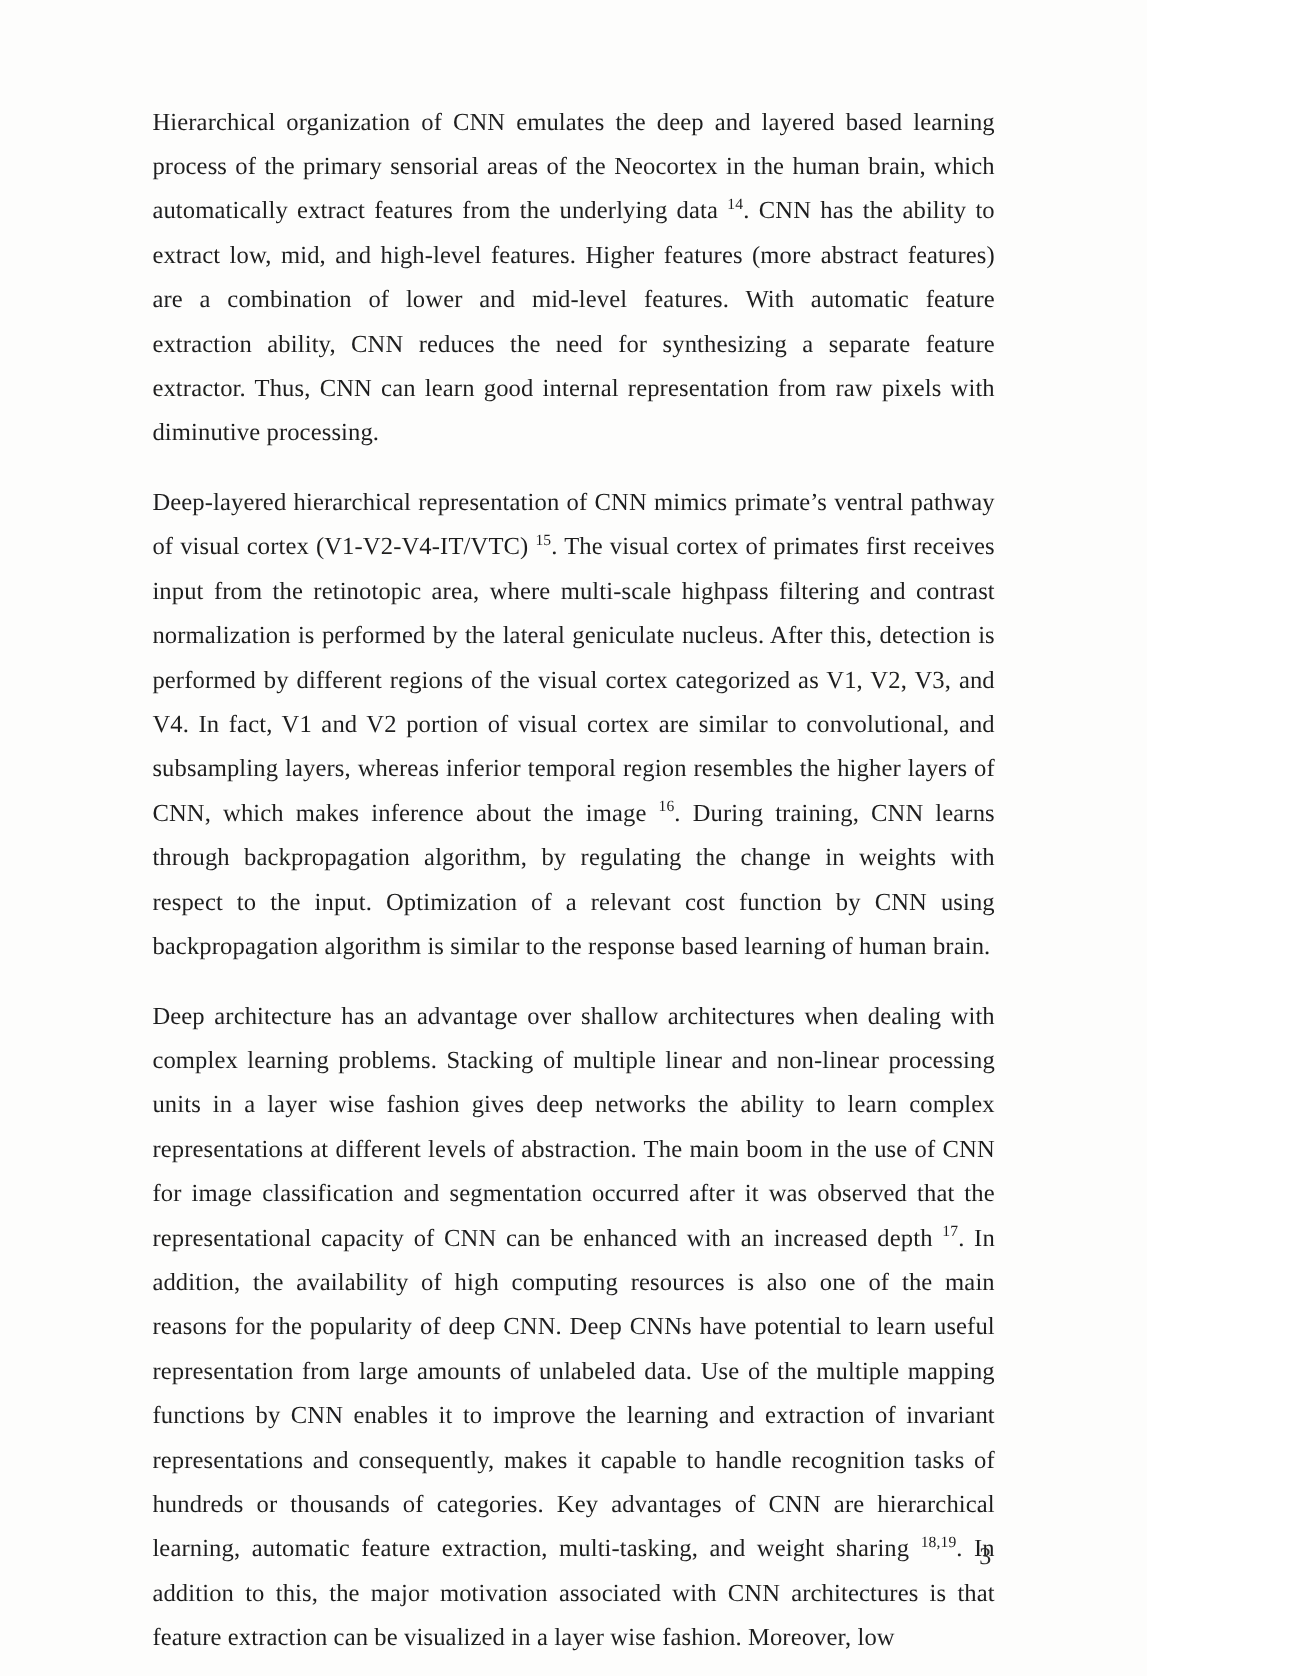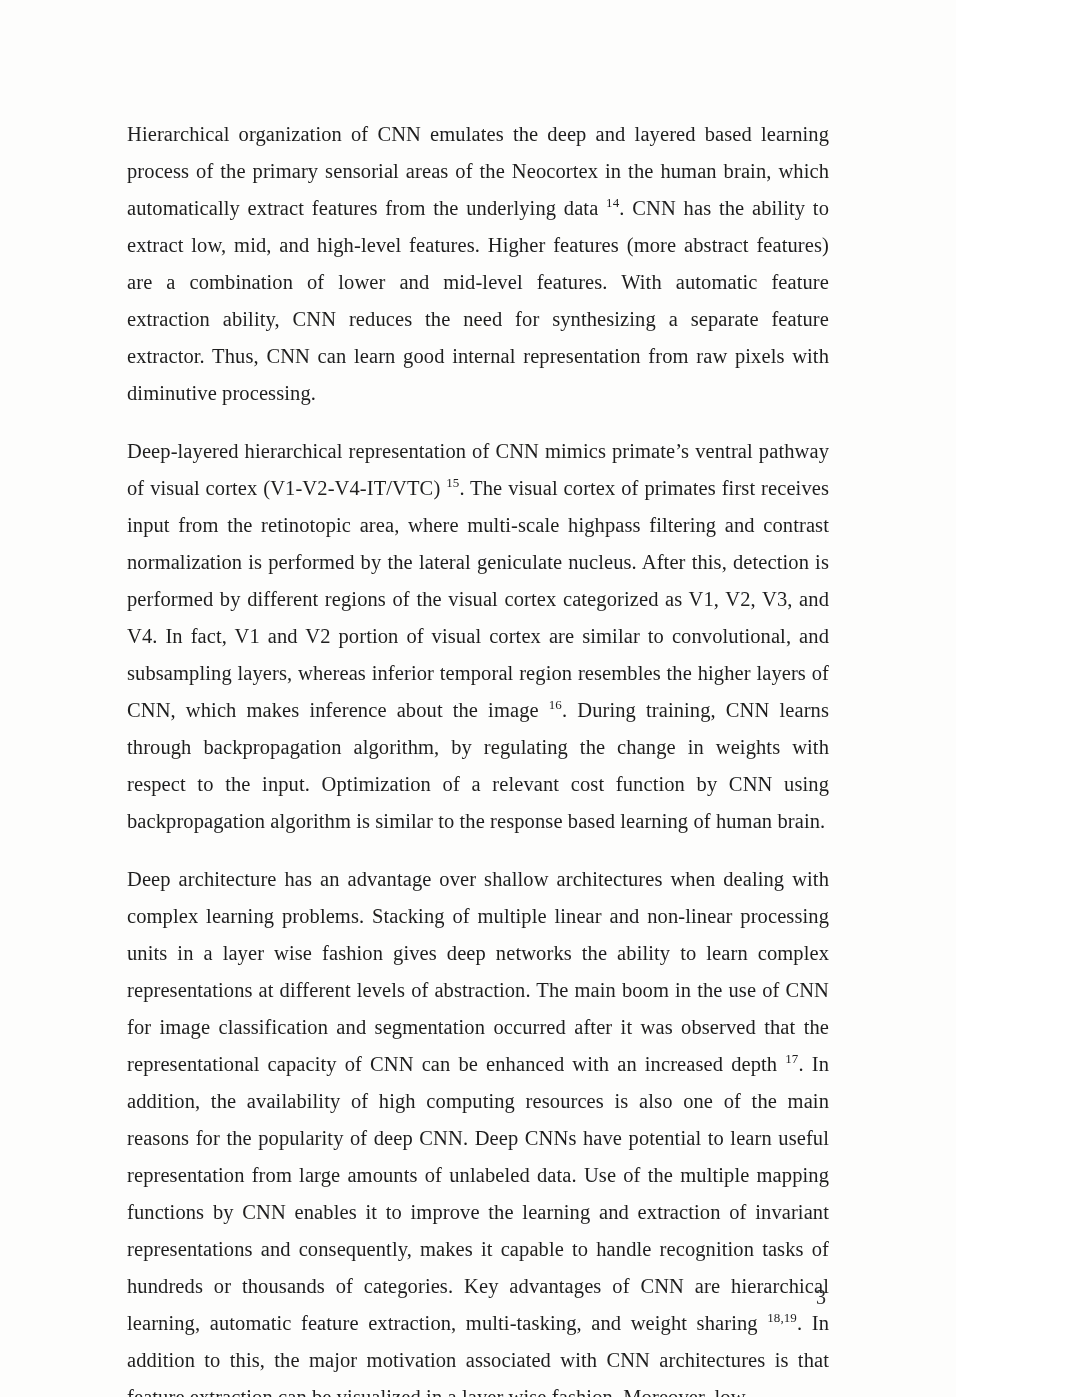--- a/index.html
+++ b/index.html
@@ -6,21 +6,21 @@
     margin: 0;
     padding: 0;
     background: #ffffff;
   }
   .page {
     position: relative;
     width: 956px;
     height: 1397px;
     background: #fdfdfc;
     box-sizing: border-box;
-    padding: 116px 127px 0 127px;
+    padding: 84px 127px 0 127px;
     font-family: "Liberation Serif", "DejaVu Serif", serif;
     font-size: 20.5px;
     color: #1e1e1e;
     overflow: hidden;
   }
   .content p {
     margin: 0 0 21px 0;
     text-align: justify;
     line-height: 37px;
     letter-spacing: 0.1px;

